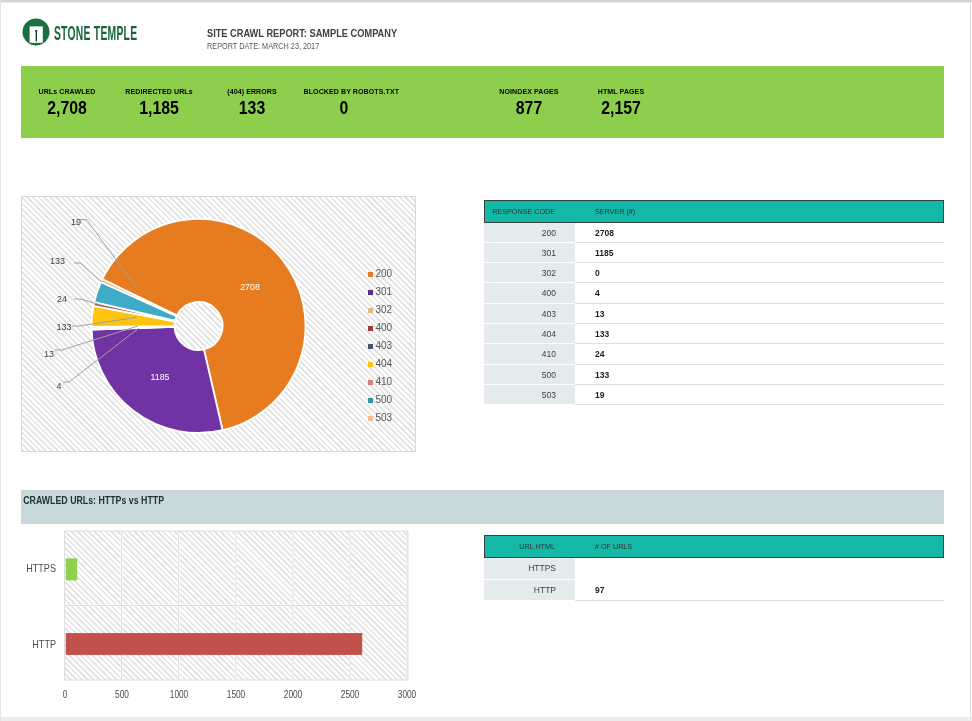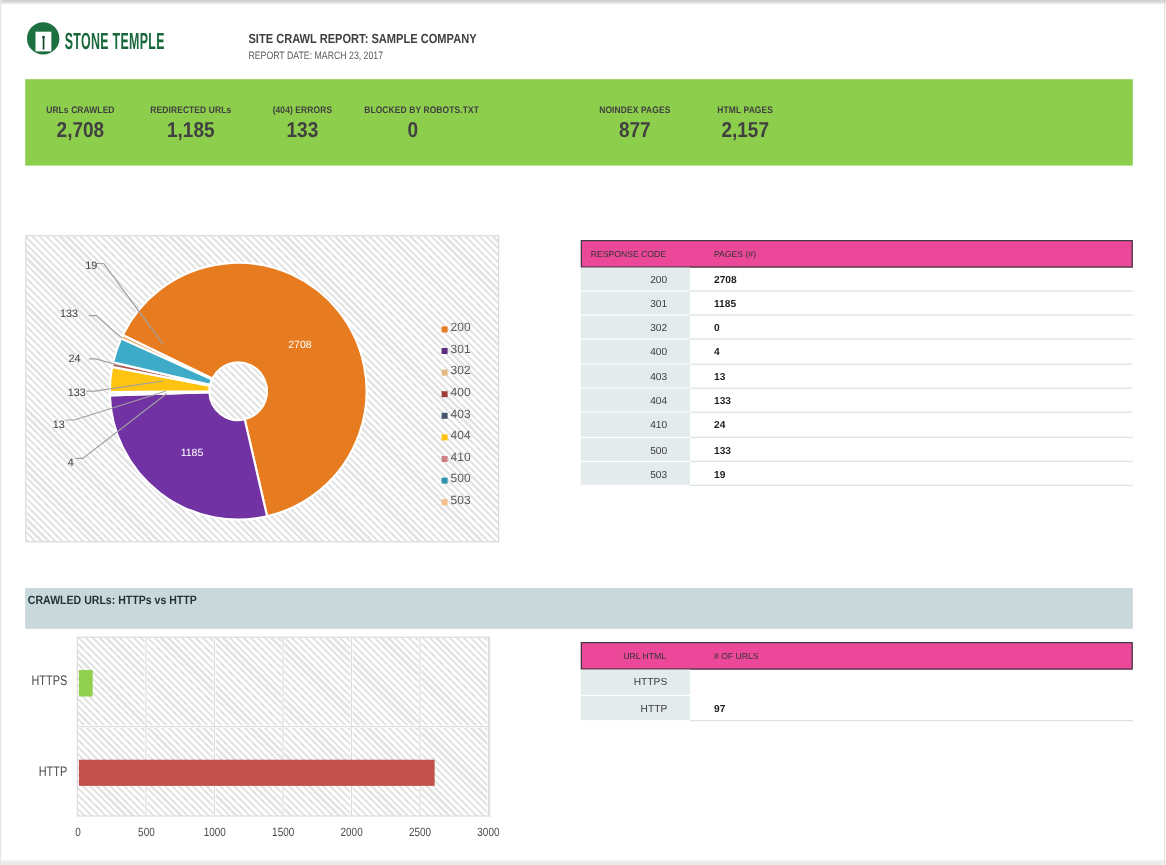--- a/index.html
+++ b/index.html
@@ -13,21 +13,21 @@
 #rightline { left:969px; top:3px; width:1px; height:715px; background:#e0e0e0; }
 
 
 #title { left:206px; top:27px; font-size:11px; font-weight:bold; color:#404040;
   transform:scaleX(0.84); transform-origin:0 0; white-space:nowrap; }
 #subtitle { left:206px; top:41px; font-size:9px; color:#595959;
   transform:scaleX(0.81); transform-origin:0 0; white-space:nowrap; }
 
 
 #banner { left:20px; top:66px; width:923px; height:72px; background:#8ECE4D; }
-.bcol { position:absolute; top:0; width:92px; height:72px; text-align:center; color:#404040; }
+.bcol { position:absolute; top:0; width:92px; height:72px; text-align:center; color:#000000; }
 .blabel { margin-top:20.5px; font-size:8px; font-weight:bold; transform:scaleX(0.88); white-space:nowrap; letter-spacing:0.1px; }
 .bval { margin-top:2.5px; font-size:18px; font-weight:bold; transform:scaleX(0.88); }
 
 
 .secbar { left:20px; width:923px; height:20px; background:#c9d8da; color:#20343c;
   font-weight:bold; font-size:10px; line-height:20px; }
 .secbar span { display:inline-block; transform:scaleX(0.88); transform-origin:0 0; padding-left:2.5px; white-space:nowrap; }
 #sec1 { top:164px; }
 #sec2 { top:490px; height:34px; line-height:21px; }
 
@@ -35,21 +35,21 @@
 .hatch { background-image:repeating-linear-gradient(45deg,#e4e4e4 0,#e4e4e4 1.9px,#ffffff 1.9px,#ffffff 4.05px); }
 #chart1 { left:20px; top:196px; width:395px; height:256px; border:1px solid #d9d9d9; }
 #plot2 { left:63px; top:531px; width:344px; height:149px; }
 
 
 .leg { position:absolute; left:345px; width:50px; height:10px; font-size:10px; color:#595959; }
 .leg i { position:absolute; left:0.5px; top:2.5px; width:5.5px; height:5.5px; }
 .leg b { position:absolute; left:8.5px; top:-1px; font-weight:normal; }
 
 
-.thead { left:483px; width:460px; height:23px; border:1.5px solid #383f42; background:#ec4899;
+.thead { left:483px; width:460px; height:23px; border:1.5px solid #383f42; background:#14b8a6;
   font-size:7.2px; color:#333; }
 .thead .c1 { position:absolute; right:388px; top:6px; }
 .thead .c2 { position:absolute; left:110px; top:6px; }
 .trow { left:483px; width:460px; height:20.3px; }
 .trow .code { position:absolute; left:0; top:0; width:90.5px; height:100%; background:#e4ebed;
   border-bottom:1px solid #fff; font-size:8.5px; color:#3c3c3c; }
 .trow .code span { position:absolute; right:18.5px; top:5px; }
 .trow .val { position:absolute; left:90.5px; top:0; width:369.5px; height:100%;
   border-bottom:1px solid #d9e2e6; font-size:8.5px; font-weight:bold; color:#1c1c1c; }
 .trow .val span { position:absolute; left:20.5px; top:5px; }
@@ -168,21 +168,21 @@
         <b>500</b>
       </div>
     <div class="leg" style="top:216.4px">
         <i style="background:#F4BD8A"></i>
         <b>503</b>
       </div>
   </div>
 
   <div class="abs thead" style="top:199.5px">
       <span class="c1">RESPONSE CODE</span>
-      <span class="c2">PAGES (#)</span>
+      <span class="c2">SERVER (#)</span>
     </div>
   <div class="abs trow" style="top:222.5px">
       <div class="code">
         <span>200</span>
       </div>
       <div class="val">
         <span>2708</span>
       </div>
     </div>
   <div class="abs trow" style="top:242.8px">

